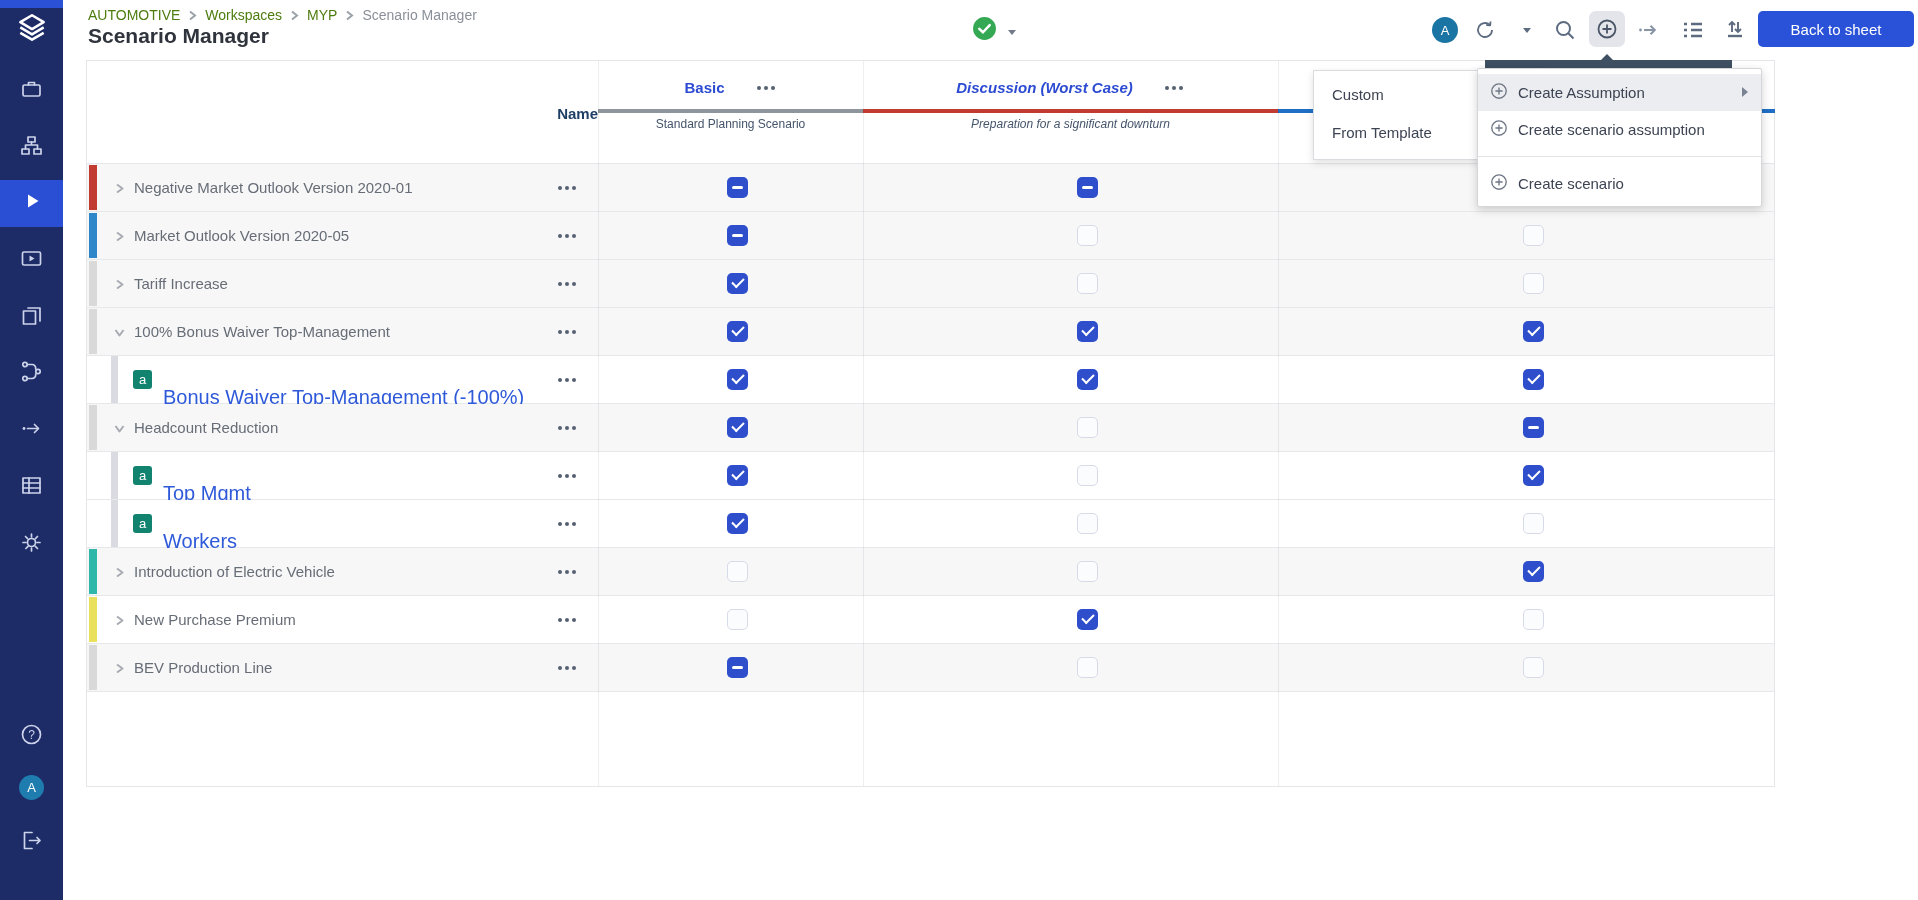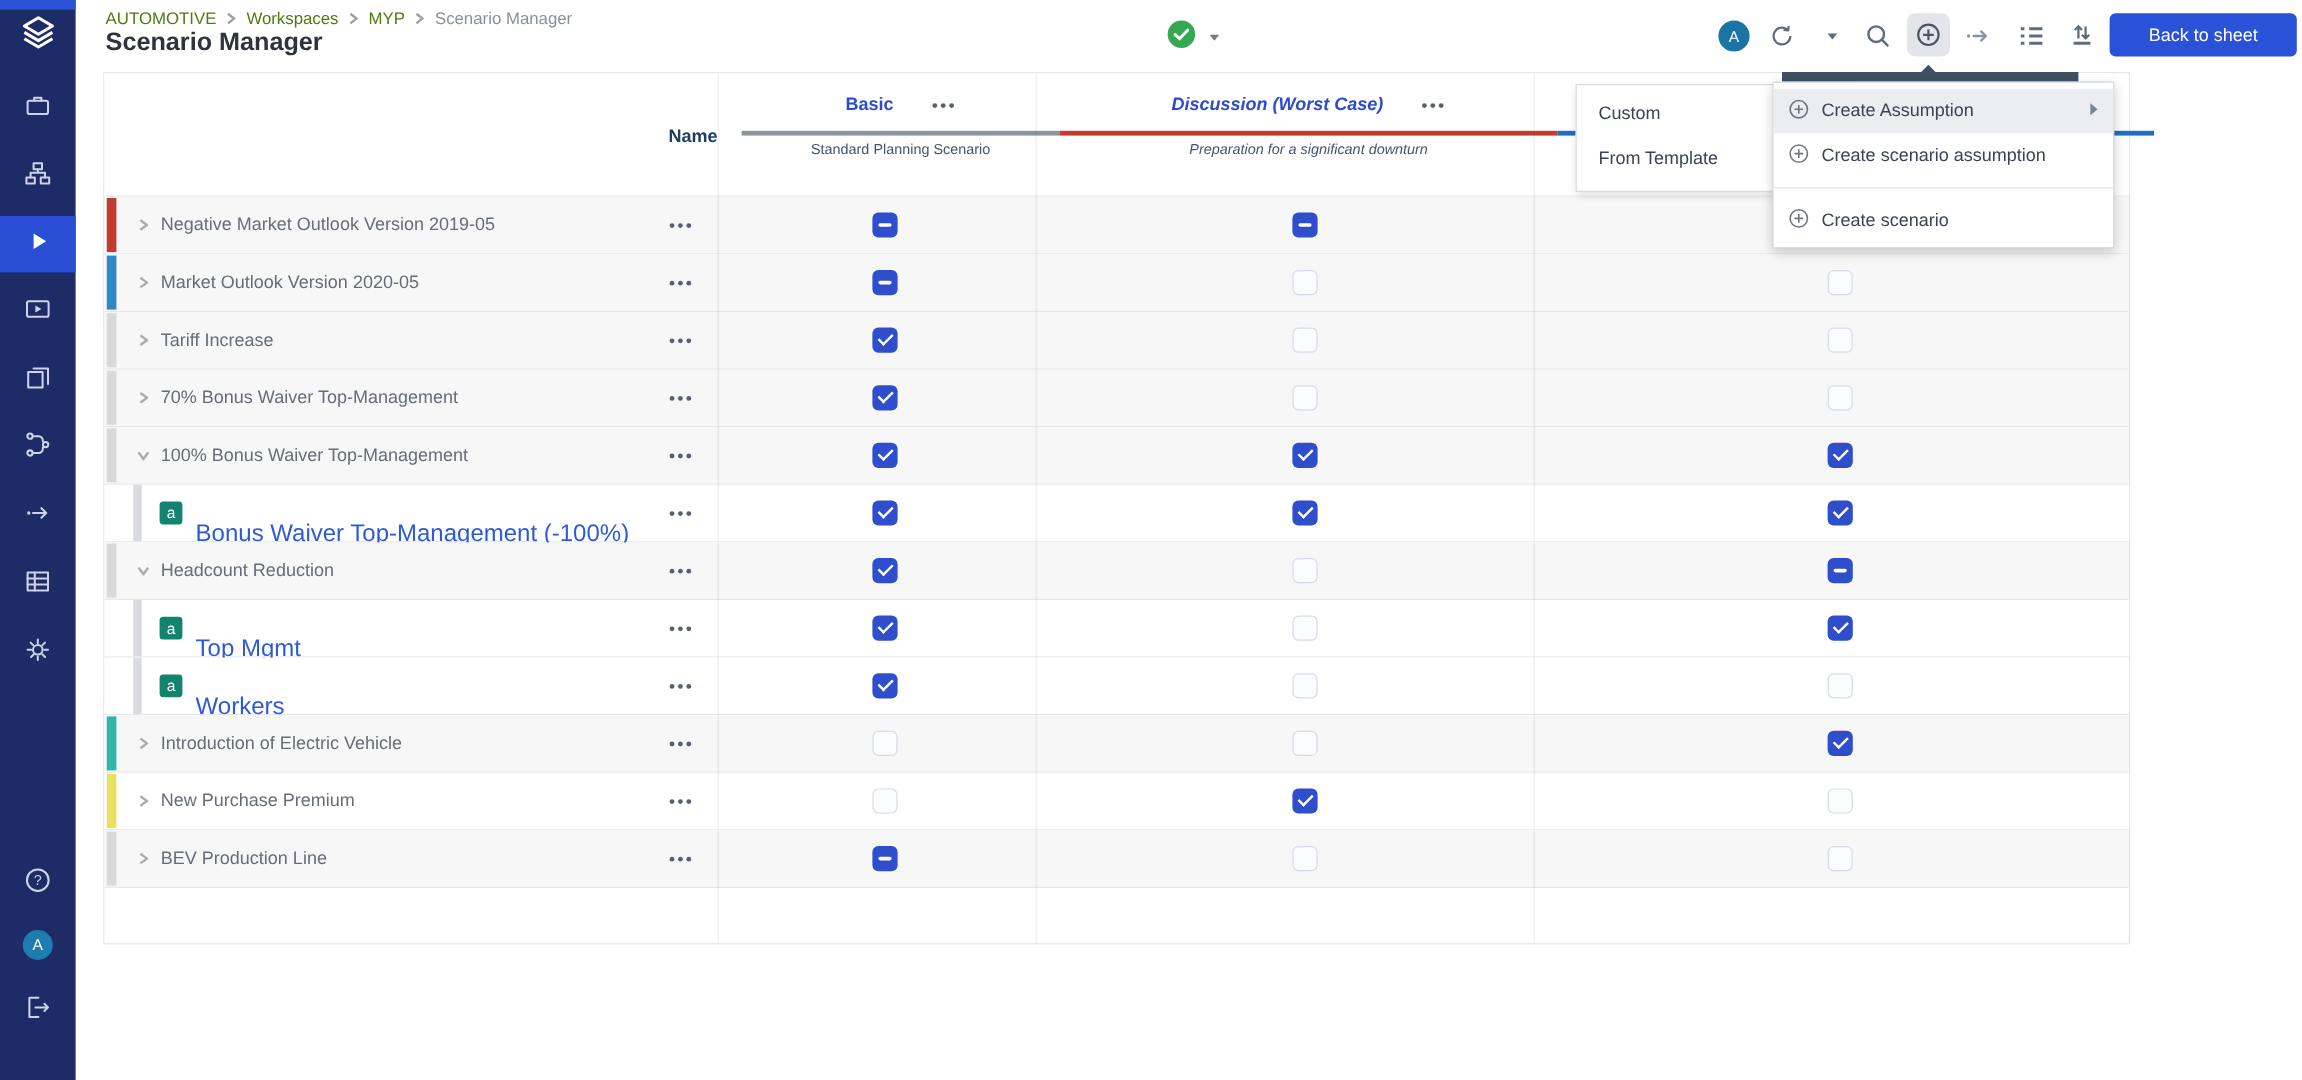--- a/index.html
+++ b/index.html
@@ -26,21 +26,21 @@
 
   .tb-avatar { position:absolute; left:1369px; top:17px; width:26px; height:26px; border-radius:50%; background:#1a74a4; color:#fff; font-size:13px; display:flex; align-items:center; justify-content:center; cursor:pointer; }
   .tb-icon { position:absolute; top:18px; width:24px; height:24px; display:flex; align-items:center; justify-content:center; cursor:pointer; }
   .tb-plusbtn { position:absolute; left:1526px; top:11px; width:36px; height:36px; background:#e4e5ea; border-radius:7px; display:flex; align-items:center; justify-content:center; cursor:pointer; }
   .back-btn { position:absolute; left:1695px; top:11px; width:156px; height:36px; background:#2a52d8; border:none; border-radius:5px; color:#fff; font-size:15px; font-family:"Liberation Sans",sans-serif; cursor:pointer; }
 
   
   .grid { position:absolute; left:86px; top:60px; width:1689px; height:727px; border:1px solid #e4e6e9; background:#fff; z-index:1; }
   .ghead { position:absolute; left:0; top:0; width:100%; height:103px; background:#fff; border-bottom:1px solid #e4e6e9; }
   .name-head { position:absolute; left:0; top:44px; width:511px; text-align:right; font-size:15px; font-weight:bold; color:#1d3f66; }
-  .colh { position:absolute; top:0; height:103px;margin-left:20px; }
+  .colh { position:absolute; top:0; height:103px; }
   .colh1 { left:511px; width:265px; } .colh2 { left:776px; width:415px;font-style:italic; } .colh3 { left:1191px; width:497px; }
   .col-title-row { position:absolute; left:0; top:18px; width:100%; display:flex; align-items:center; justify-content:center; gap:30px; }
   .col-title { font-size:15px; font-weight:bold; color:#2c4bd2; cursor:pointer; }
   .col-underline { position:absolute; left:0; top:48px; width:100%; height:4px; }
   .col-sub { position:absolute; left:0; top:56px; width:100%; text-align:center; font-size:12px; color:#44546a; }
 
   .grows { position:absolute; left:0; top:103px; width:100%; }
   .grow { position:relative; height:48px; border-bottom:1px solid #e7e8ea; }
   .row-grey { background:#f7f7f8; } .row-white { background:#fff; }
   .strip { position:absolute; left:2px; top:1px; bottom:1px; width:8px; }
@@ -283,21 +283,21 @@
         <div class="col-underline" style="background: rgb(30, 111, 197);"></div>
       </div>
     </div>
 
     <div class="grows" id="grid-rows">
         <div class="grow row-grey">
           <span class="strip" style="background:#c23b31"></span>
           <span class="chev"><svg width="13" height="13" viewBox="0 0 13 13">
               <path d="M4 2.5 L9.5 6.5 L4 10.5" stroke="#a7abb2" stroke-width="2" fill="none" stroke-linejoin="round"></path>
             </svg></span>
-          <span class="rname">Negative Market Outlook Version 2019-05</span>
+          <span class="rname">Negative Market Outlook Version 2020-01</span>
           <span class="dots rowdots" style="left:467px">
             <i></i>
             <i></i>
             <i></i>
           </span>
           <span class="cb cb-ind" style="left:640px"></span>
           <span class="cb cb-ind" style="left:990px"></span>
           <span class="cb cb-ind" style="left:1436px"></span>
         </div>
         <div class="grow row-grey">
@@ -314,35 +314,20 @@
           <span class="cb cb-ind" style="left:640px"></span>
           <span class="cb cb-empty" style="left:990px"></span>
           <span class="cb cb-empty" style="left:1436px"></span>
         </div>
         <div class="grow row-grey">
           <span class="strip" style="background:#d9d9d9"></span>
           <span class="chev"><svg width="13" height="13" viewBox="0 0 13 13">
               <path d="M4 2.5 L9.5 6.5 L4 10.5" stroke="#a7abb2" stroke-width="2" fill="none" stroke-linejoin="round"></path>
             </svg></span>
           <span class="rname">Tariff Increase</span>
-          <span class="dots rowdots" style="left:467px">
-            <i></i>
-            <i></i>
-            <i></i>
-          </span>
-          <span class="cb cb-checked" style="left:640px"></span>
-          <span class="cb cb-empty" style="left:990px"></span>
-          <span class="cb cb-empty" style="left:1436px"></span>
-        </div>
-        <div class="grow row-grey">
-          <span class="strip" style="background:#d9d9d9"></span>
-          <span class="chev"><svg width="13" height="13" viewBox="0 0 13 13">
-              <path d="M4 2.5 L9.5 6.5 L4 10.5" stroke="#a7abb2" stroke-width="2" fill="none" stroke-linejoin="round"></path>
-            </svg></span>
-          <span class="rname">70% Bonus Waiver Top-Management</span>
           <span class="dots rowdots" style="left:467px">
             <i></i>
             <i></i>
             <i></i>
           </span>
           <span class="cb cb-checked" style="left:640px"></span>
           <span class="cb cb-empty" style="left:990px"></span>
           <span class="cb cb-empty" style="left:1436px"></span>
         </div>
         <div class="grow row-grey">

